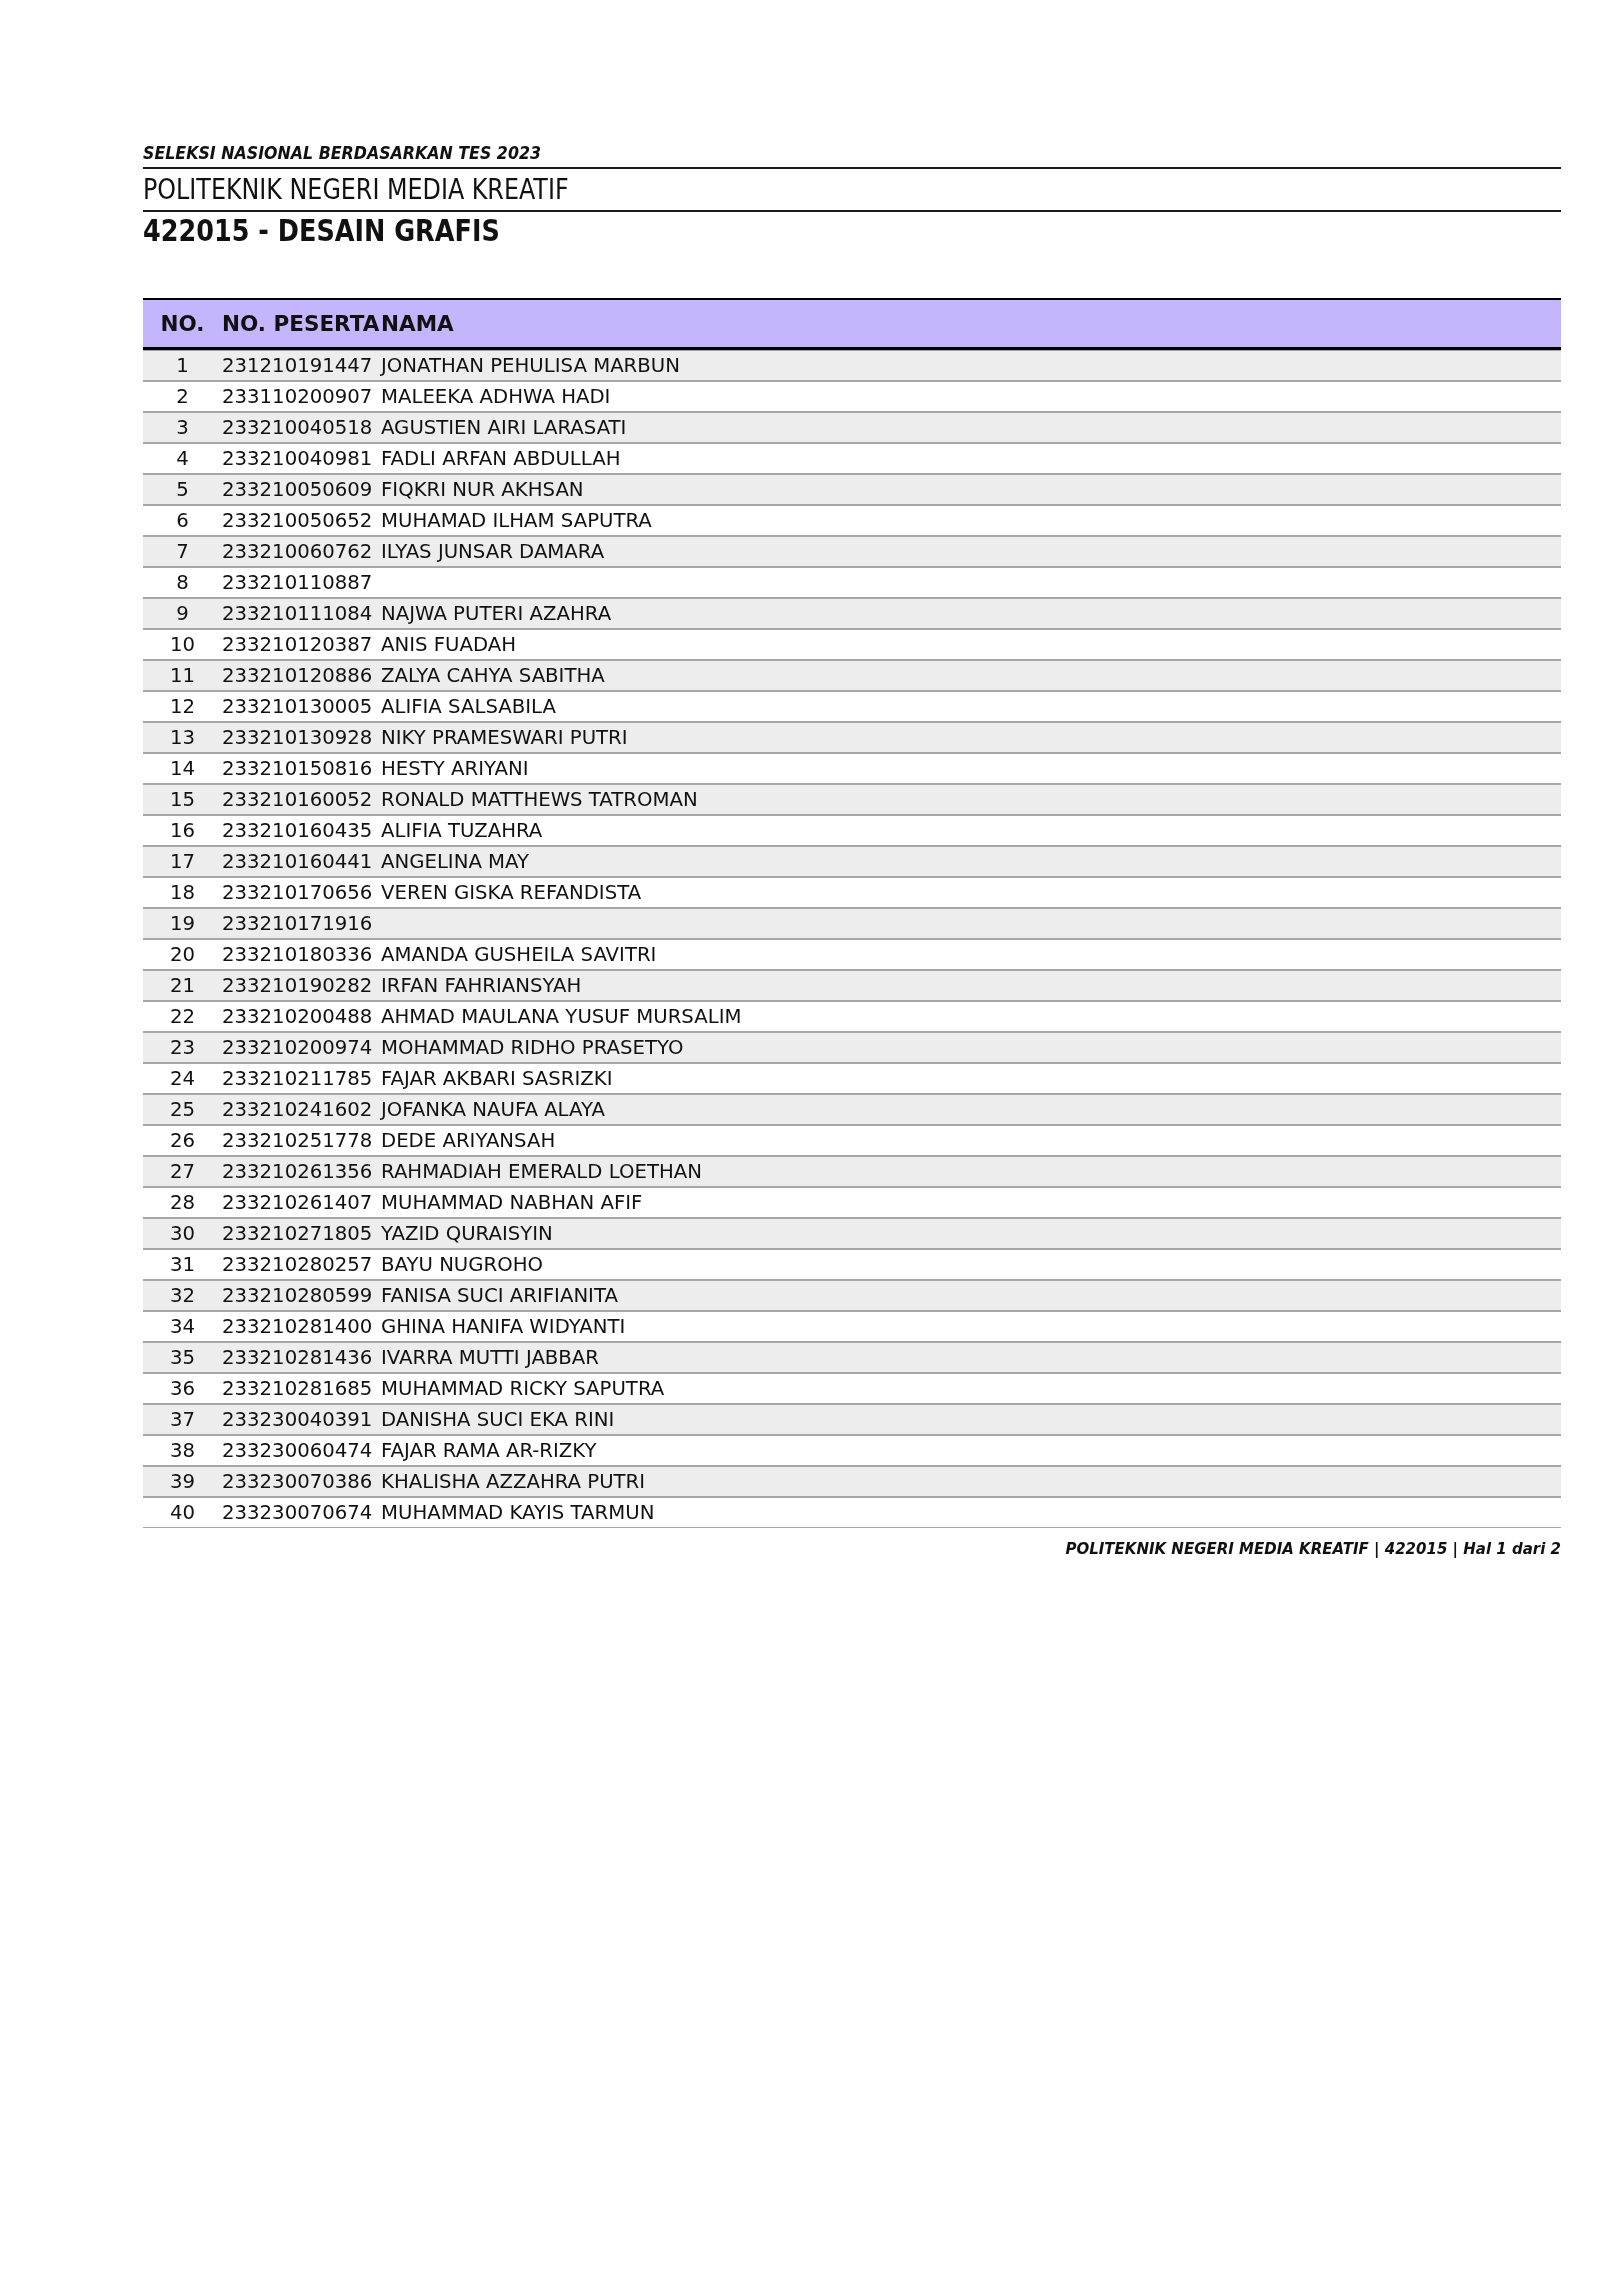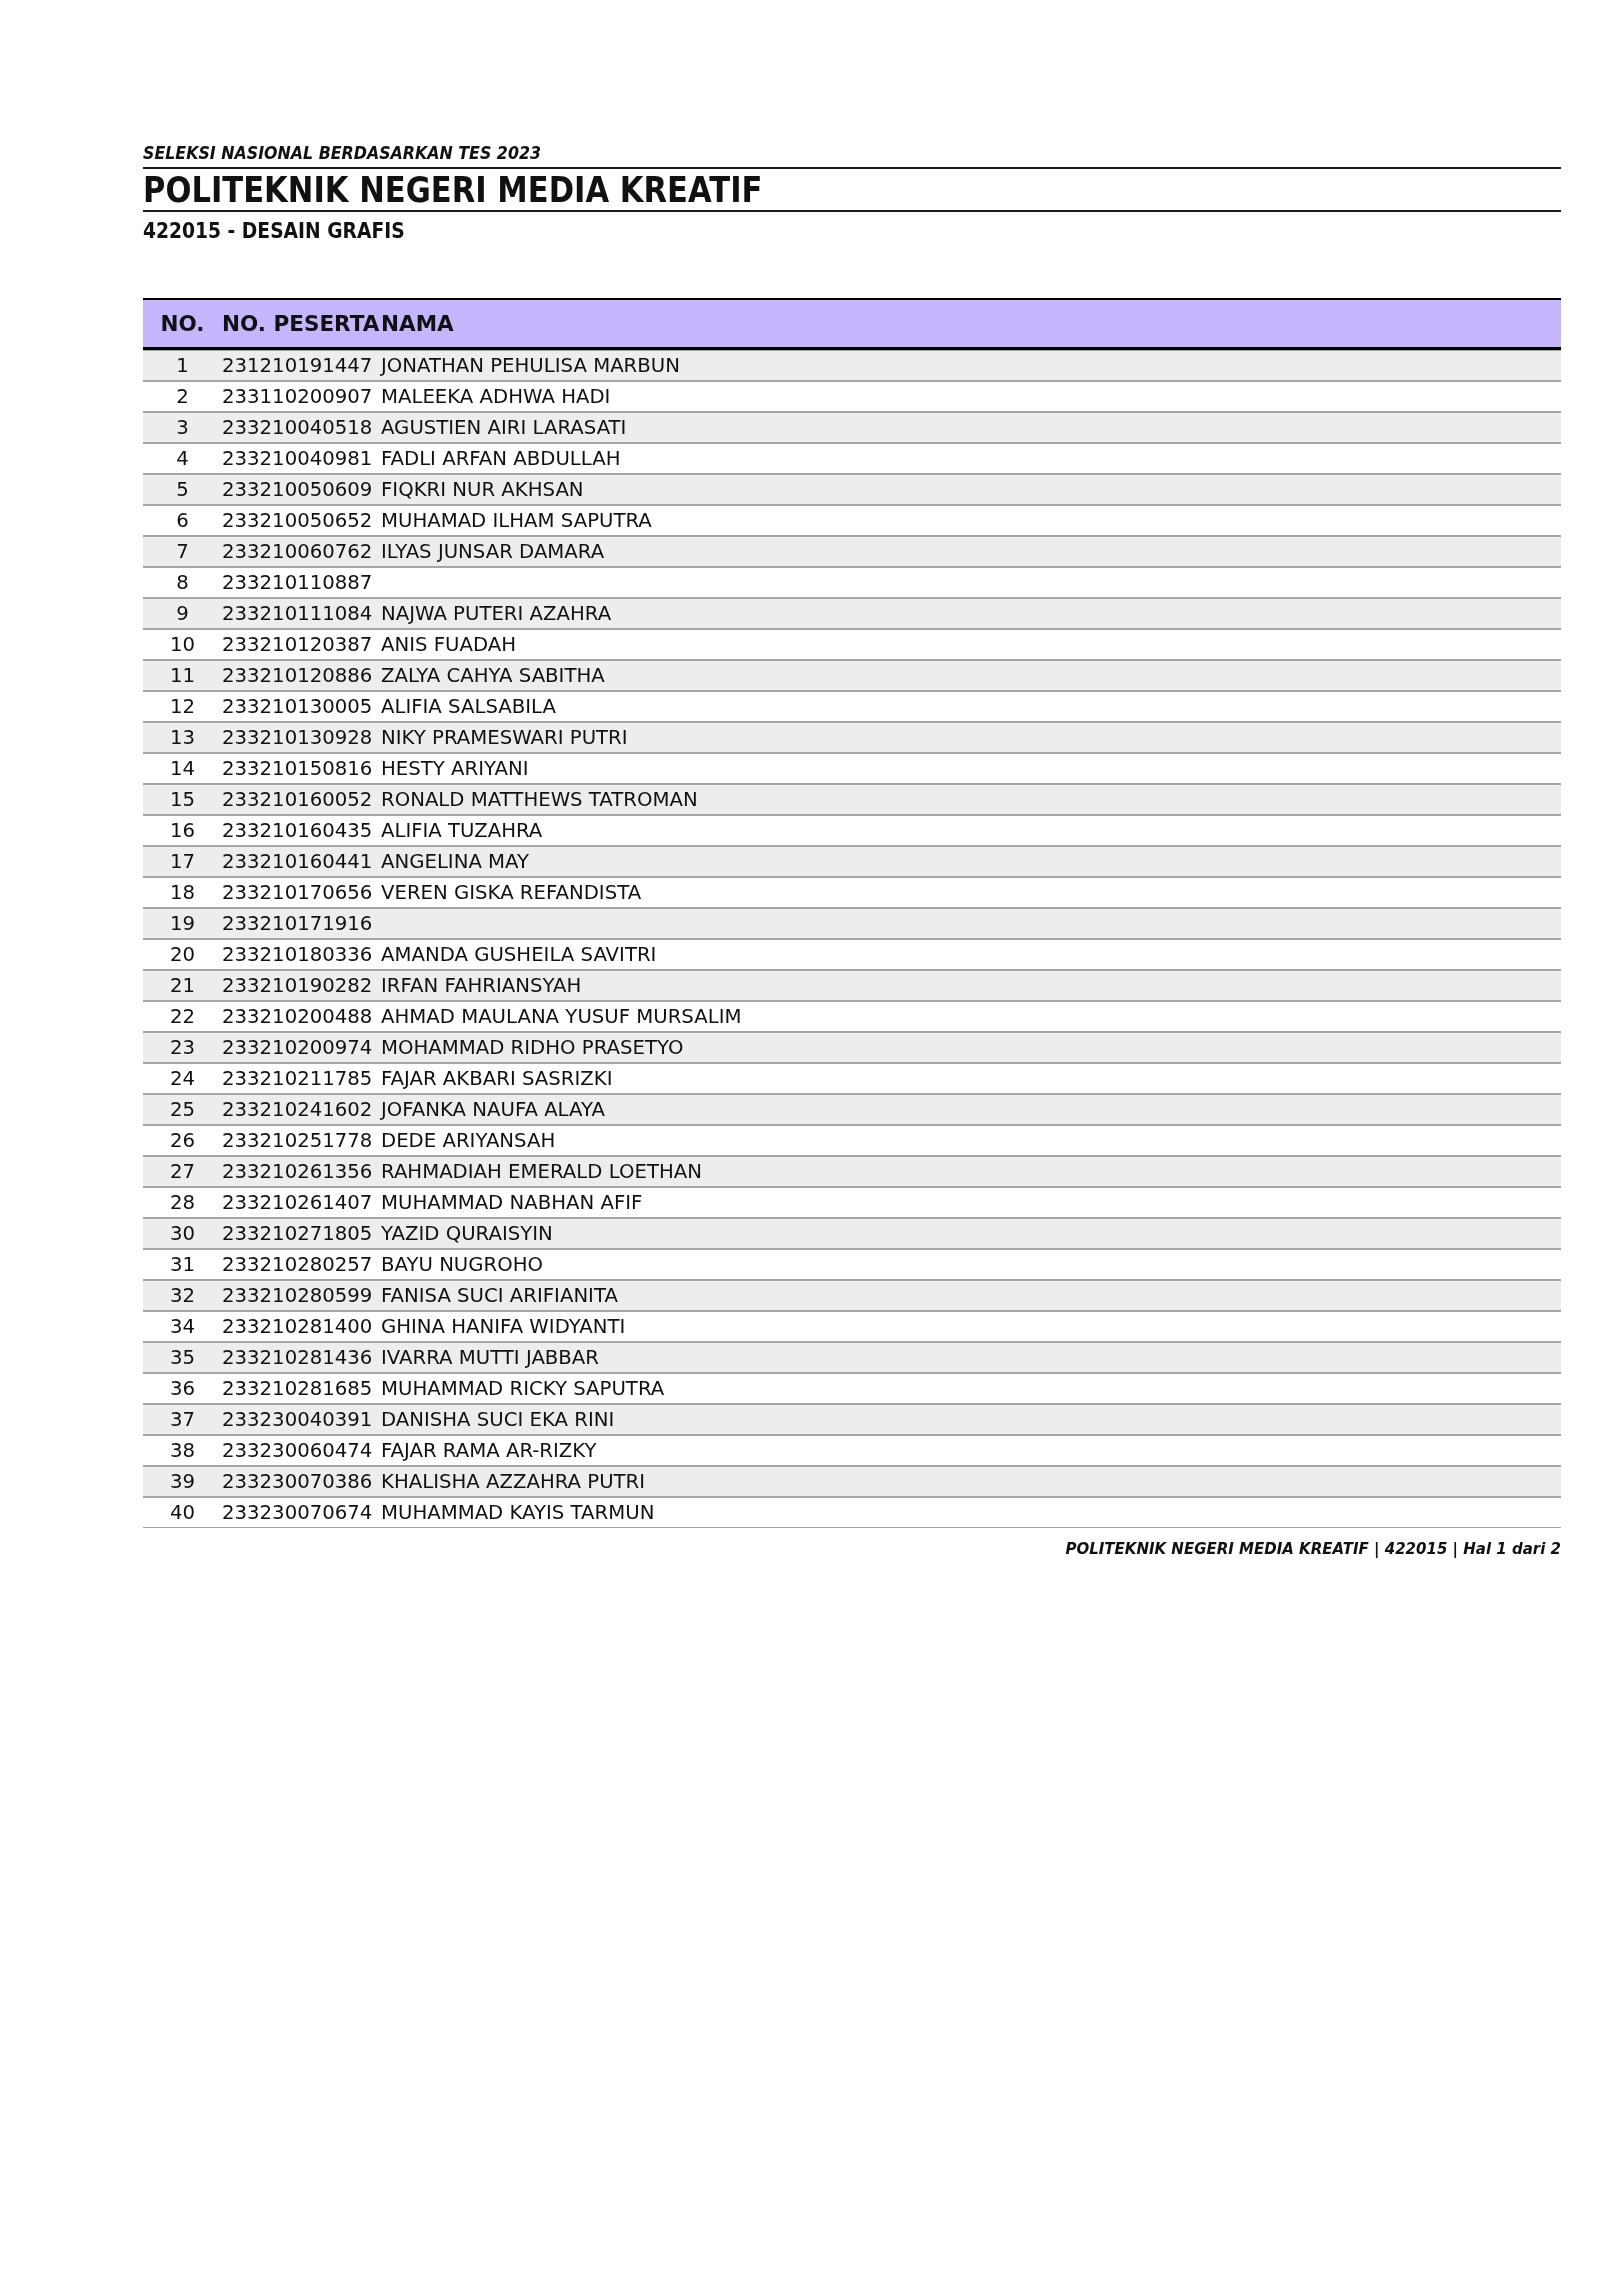--- a/index.html
+++ b/index.html
@@ -26,26 +26,26 @@
     font-size:18px;font-weight:bold;line-height:25px;
     white-space:nowrap;
     font-style:italic;
   }
   .supertitle .squeeze{display:inline-block;transform:scaleX(0.88);transform-origin:left bottom;}
   .rule{
     border:0;border-top:2.7px solid var(--rule);
     margin:1.8px 0 0 0;height:0;
   }
   .institution{
-    font-size:36px;font-weight:bold;line-height:39px;
+    font-size:28px;font-weight:normal;line-height:39px;
     margin-top:0.9px;white-space:nowrap;
   }
   .institution .squeeze{display:inline-block;transform:scaleX(0.85);transform-origin:left bottom;}
   .program{
-    font-size:22px;font-weight:bold;line-height:32px;
+    font-size:30px;font-weight:bold;line-height:32px;
     margin-top:2.7px;white-space:nowrap;
   }
   .program .squeeze{display:inline-block;transform:scaleX(0.85);transform-origin:left bottom;}
   
   .table{margin-top:51px;width:100%;}
   .thead{
     display:flex;align-items:center;
     height:52px;
     border-top:2.7px solid #000000;
     border-bottom:3.6px solid #000000;

